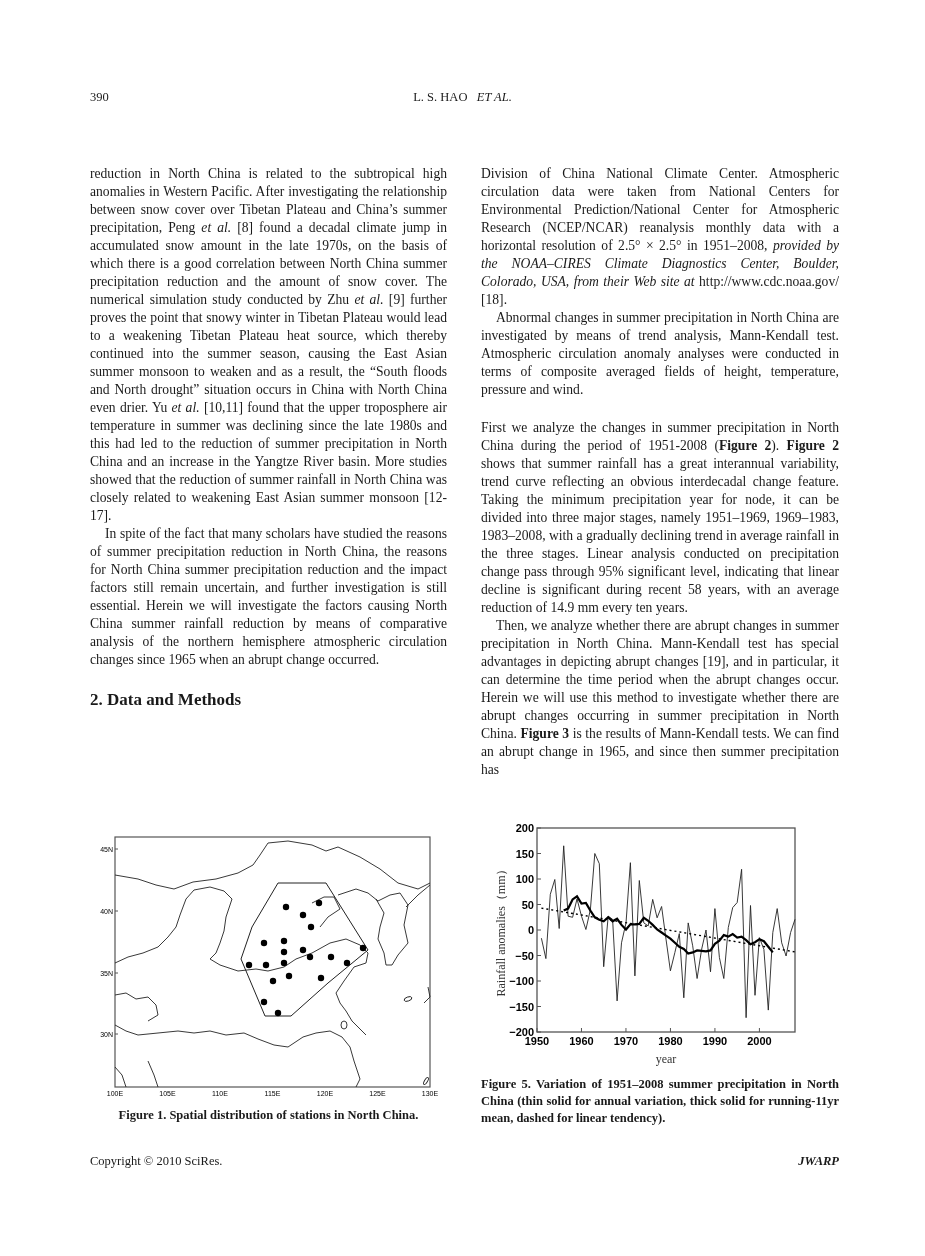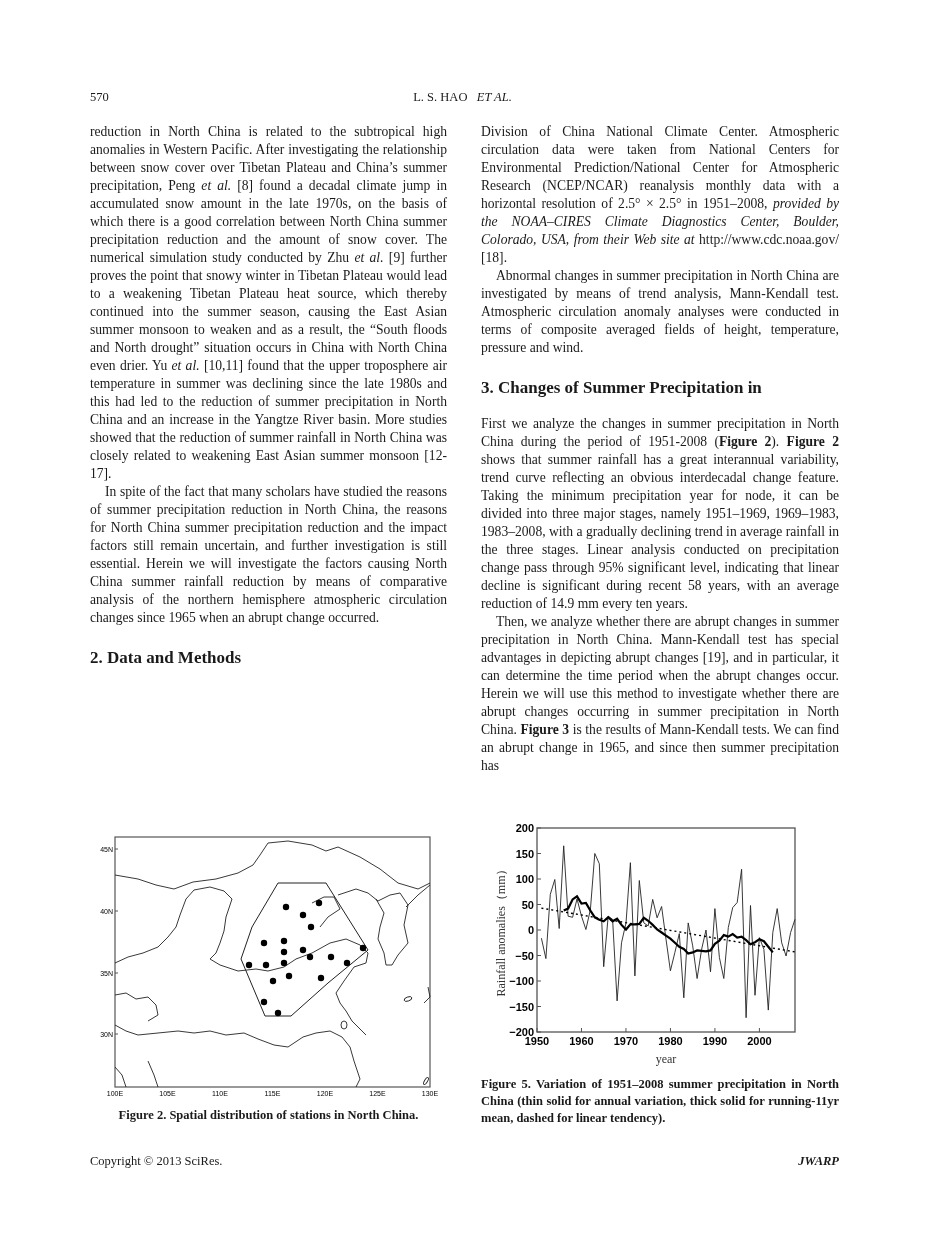--- a/index.html
+++ b/index.html
@@ -1,52 +1,52 @@
 <!DOCTYPE html>
 <html><head>
 <meta charset="utf-8">
 <style>
   html, body { margin:0; padding:0; background:#fff; }
   body { width:925px; height:1256px; position:relative; font-family:"Liberation Serif", serif; color:#1a1a1a; overflow:hidden; }
   .hdr-page { position:absolute; left:90px; top:90px; font-size:12.5px; }
   .hdr-author { position:absolute; left:0; width:925px; top:90px; text-align:center; font-size:12.5px; }
   .hdr-author i { font-style:italic; }
-  .col { position:absolute; font-size:13.6px; line-height:18px; text-align:justify; }
+  .col { position:absolute; font-size:13.6px; line-height:18px; text-align:justify;margin-top:42px; }
   .col p { margin:0; }
   .col p.ind { text-indent:15px; }
   .col-left { left:90px; top:123px; width:357px; }
   .col-right { left:481px; top:123px; width:358px; }
   h2 { font-family:"Liberation Serif", serif; font-weight:bold; font-size:17px; line-height:22px; margin:0; text-align:left; }
   .sec2 { margin-top:20px; margin-bottom:16px; }
   .sec3 { margin-top:20px; margin-bottom:16px; }
   .sec3 .cont { display:block; padding-left:17px; }
   .fig1 { position:absolute; left:98px; top:835px; width:346px; height:268px; }
   .cap1 { position:absolute; left:90px; top:1108px; width:357px; text-align:center; font-weight:bold; font-size:12.5px; }
   .fig2 { position:absolute; left:485px; top:820px; width:330px; height:250px; }
   .cap2 { position:absolute; left:481px; top:1076px; width:358px; font-weight:bold; font-size:12.5px; line-height:17px; text-align:justify; }
   .footer-left { position:absolute; left:90px; top:1154px; font-size:12.5px; }
   .footer-right { position:absolute; right:86px; top:1154px; font-size:12.5px; font-weight:bold; font-style:italic; }
   svg text { font-family:"Liberation Sans", sans-serif; }
 </style>
 </head>
 <body>
 
-<div class="hdr-page">570</div>
+<div class="hdr-page">390</div>
 <div class="hdr-author"><span>L. S. HAO</span>&nbsp;&nbsp;&nbsp;<i>ET   AL.</i></div>
 
 <div class="col col-left">
   <p><span>reduction in North China is related to the subtropical high anomalies in Western Pacific. After investigating the relationship between snow cover over Tibetan Plateau and China’s summer precipitation, Peng </span><i>et al.</i><span> [8] found a decadal climate jump in accumulated snow amount in the late 1970s, on the basis of which there is a good correlation between North China summer precipitation reduction and the amount of snow cover. The numerical simulation study conducted by Zhu </span><i>et al.</i><span> [9] further proves the point that snowy winter in Tibetan Plateau would lead to a weakening Tibetan Plateau heat source, which thereby continued into the summer season, causing the East Asian summer monsoon to weaken and as a result, the “South floods and North drought” situation occurs in China with North China even drier. Yu </span><i>et al.</i><span> [10,11] found that the upper troposphere air temperature in summer was declining since the late 1980s and this had led to the reduction of summer precipitation in North China and an increase in the Yangtze River basin. More studies showed that the reduction of summer rainfall in North China was closely related to weakening East Asian summer monsoon [12-17].</span></p>
   <p class="ind">In spite of the fact that many scholars have studied the reasons of summer precipitation reduction in North China, the reasons for North China summer precipitation reduction and the impact factors still remain uncertain, and further investigation is still essential. Herein we will investigate the factors causing North China summer rainfall reduction by means of comparative analysis of the northern hemisphere atmospheric circulation changes since 1965 when an abrupt change occurred.</p>
   <h2 class="sec2">2. Data and Methods</h2>
 </div>
 
 <div class="col col-right">
   <p><span>Division of China National Climate Center. Atmospheric circulation data were taken from National Centers for Environmental Prediction/National Center for Atmospheric Research (NCEP/NCAR) reanalysis monthly data with a horizontal resolution of 2.5° × 2.5° in 1951–2008, </span><i>provided by the NOAA–CIRES Climate Diagnostics Center, Boulder, Colorado, USA, from their Web site at</i><span> http://www.cdc.noaa.gov/ [18].</span></p>
   <p class="ind">Abnormal changes in summer precipitation in North China are investigated by means of trend analysis, Mann-Kendall test. Atmospheric circulation anomaly analyses were conducted in terms of composite averaged fields of height, temperature, pressure and wind.</p>
-  <h2 class="sec3"><span>3. Changes of Summer Precipitation in</span></h2>
+  <h2 class="sec3"></h2>
   <p><span>First we analyze the changes in summer precipitation in North China during the period of 1951-2008 (</span><b>Figure 2</b><span>). </span><b>Figure 2</b><span> shows that summer rainfall has a great interannual variability, trend curve reflecting an obvious interdecadal change feature. Taking the minimum precipitation year for node, it can be divided into three major stages, namely 1951–1969, 1969–1983, 1983–2008, with a gradually declining trend in average rainfall in the three stages. Linear analysis conducted on precipitation change pass through 95% significant level, indicating that linear decline is significant during recent 58 years, with an average reduction of 14.9 mm every ten years.</span></p>
   <p class="ind"><span>Then, we analyze whether there are abrupt changes in summer precipitation in North China. Mann-Kendall test has special advantages in depicting abrupt changes [19], and in particular, it can determine the time period when the abrupt changes occur. Herein we will use this method to investigate whether there are abrupt changes occurring in summer precipitation in North China. </span><b>Figure 3</b><span> is the results of Mann-Kendall tests. We can find an abrupt change in 1965, and since then summer precipitation has</span></p>
 </div>
 
 <svg class="fig1" viewBox="0 0 346 268">
   <rect x="17" y="2" width="315" height="250" fill="#fff" stroke="#555" stroke-width="1.2"></rect>
   <g stroke="#222" stroke-width="0.9" fill="none">
     <path d="M17 40 L40 44 L58 50 L76 54 L95 47 L118 44 L140 38 L155 30 L162 20 L170 8 L190 6 L214 10 L228 16 L240 12 L262 22 L282 34 L300 48 L320 54 L332 48"></path>
     <path d="M17 128 L30 122 L45 118 L60 112 L70 102 L78 92 L82 80 L88 64 L96 55 L112 52 L126 56 L134 64 L128 82 L126 96 L122 108 L118 118 L112 124"></path>
     <path d="M112 124 L122 130 L140 136 L158 134 L170 136 L186 132 L198 124 L214 118 L232 108 L248 104 L262 110 L270 118 L268 128 L256 132 L246 146 L238 158"></path>
@@ -99,21 +99,21 @@
   <g id="map-xticks" font-size="7" fill="#000">
       <text x="17" y="261" text-anchor="middle">100E</text>
       <text x="69.5" y="261" text-anchor="middle">105E</text>
       <text x="122" y="261" text-anchor="middle">110E</text>
       <text x="174.5" y="261" text-anchor="middle">115E</text>
       <text x="227" y="261" text-anchor="middle">120E</text>
       <text x="279.5" y="261" text-anchor="middle">125E</text>
       <text x="332" y="261" text-anchor="middle">130E</text>
     </g>
 </svg>
-<div class="cap1">Figure 2. Spatial distribution of stations in North China.</div>
+<div class="cap1">Figure 1. Spatial distribution of stations in North China.</div>
 
 <svg class="fig2" viewBox="0 0 330 250">
   <rect x="52" y="8" width="258" height="204" fill="#fff" stroke="#555" stroke-width="1.3"></rect>
   <g id="chart-yaxis" font-size="11" font-weight="bold" fill="#000">
       <line x1="52" x2="56" y1="8" y2="8" stroke="#555"></line>
       <text x="49" y="12" text-anchor="end">200</text>
       <line x1="52" x2="56" y1="33.5" y2="33.5" stroke="#555"></line>
       <text x="49" y="37.5" text-anchor="end">150</text>
       <line x1="52" x2="56" y1="59" y2="59" stroke="#555"></line>
       <text x="49" y="63" text-anchor="end">100</text>
@@ -145,14 +145,14 @@
       <text x="274.41379310344826" y="225" text-anchor="middle">2000</text>
     </g>
   <polyline id="line-annual" fill="none" stroke="#222" stroke-width="0.9" points="56.4,118.2 60.9,138.6 65.3,74.3 69.8,59.5 74.2,108.5 78.7,25.8 83.1,96.2 87.6,97.3 92.0,78.9 96.5,96.2 100.9,109.5 105.4,89.6 109.8,33.5 114.3,43.7 118.7,146.7 123.2,96.2 127.6,99.3 132.1,180.9 136.5,122.8 141.0,102.9 145.4,42.7 149.9,155.9 154.3,60.5 158.8,102.9 163.2,105.9 167.7,79.4 172.1,97.8 176.6,86.5 181.0,119.2 185.4,150.8 189.9,132.4 194.3,113.6 198.8,177.8 203.2,102.9 207.7,125.8 212.1,158.5 216.6,129.4 221.0,110.0 225.5,151.8 229.9,88.6 234.4,137.5 238.8,158.5 243.3,107.5 247.7,87.6 252.2,82.5 256.6,49.3 261.1,197.7 265.5,85.5 270.0,175.3 274.4,117.6 278.9,129.4 283.3,190.1 287.8,112.5 292.2,88.6 296.7,122.8 301.1,136.0 305.6,112.5 310.0,99.3"></polyline>
   <polyline id="line-mean" fill="none" stroke="#000" stroke-width="2.2" points="78.7,90.6 83.1,88.6 87.6,79.4 92.0,76.3 96.5,83.5 100.9,83.0 105.4,90.6 109.8,97.3 114.3,99.8 118.7,101.3 123.2,97.3 127.6,101.3 132.1,98.8 136.5,104.9 141.0,109.5 145.4,104.4 149.9,104.4 154.3,103.9 158.8,97.8 163.2,100.8 167.7,104.9 172.1,109.5 176.6,112.5 181.0,115.6 185.4,118.7 189.9,122.8 194.3,126.8 198.8,128.9 203.2,133.5 207.7,132.4 212.1,130.4 216.6,130.9 221.0,131.4 225.5,130.4 229.9,123.8 234.4,120.7 238.8,115.1 243.3,116.6 247.7,114.1 252.2,117.6 256.6,116.6 261.1,120.2 265.5,124.3 270.0,122.2 274.4,119.2 278.9,121.2 283.3,126.8 287.8,132.4"></polyline>
   <polyline id="line-trend" fill="none" stroke="#000" stroke-width="1.4" stroke-dasharray="2,3" points="56.4,88.1 310.0,131.9"></polyline>
   <text id="chart-ylabel" x="0" y="0" font-size="12" fill="#333" style="font-family:'Liberation Serif',serif" transform="translate(20,110) rotate(-90)" text-anchor="middle">Rainfall anomalies（mm）</text>
   <text id="chart-xlabel" x="181" y="243" font-size="12" fill="#333" style="font-family:'Liberation Serif',serif" text-anchor="middle">year</text>
 </svg>
 <div class="cap2">Figure 5. Variation of 1951–2008 summer precipitation in North China (thin solid for annual variation, thick solid for running-11yr mean, dashed for linear tendency).</div>
 
-<div class="footer-left">Copyright © 2013 SciRes.</div>
+<div class="footer-left">Copyright © 2010 SciRes.</div>
 <div class="footer-right">JWARP</div>
 
 </body></html>

